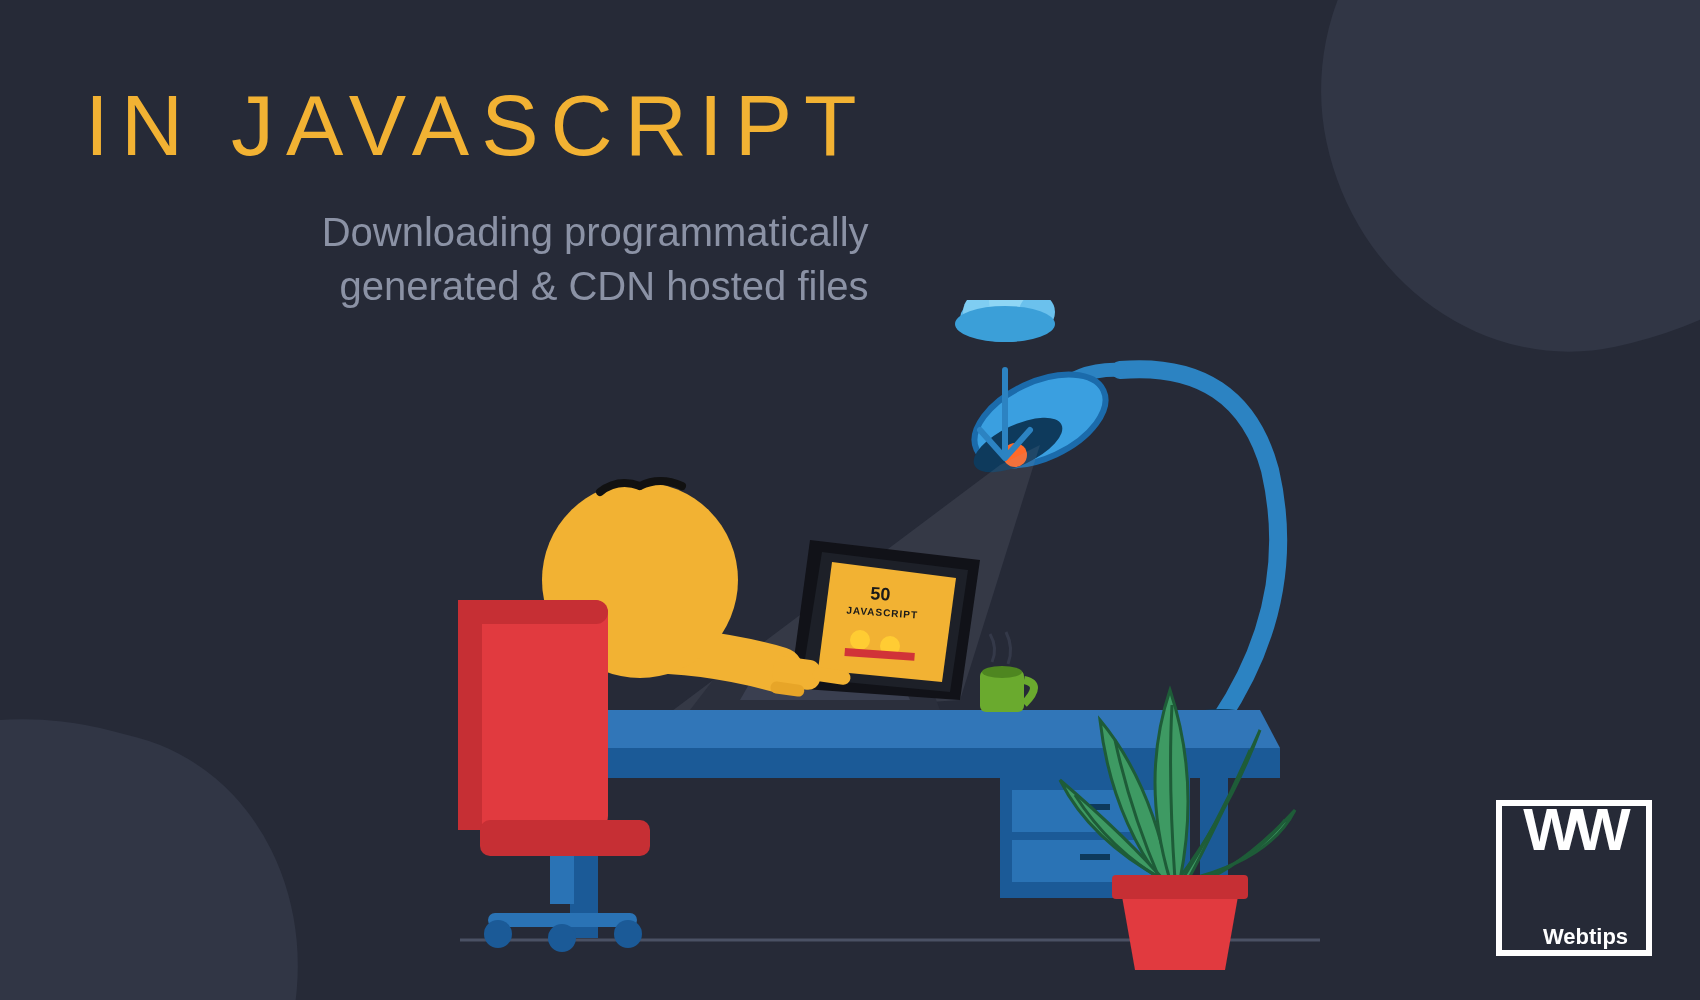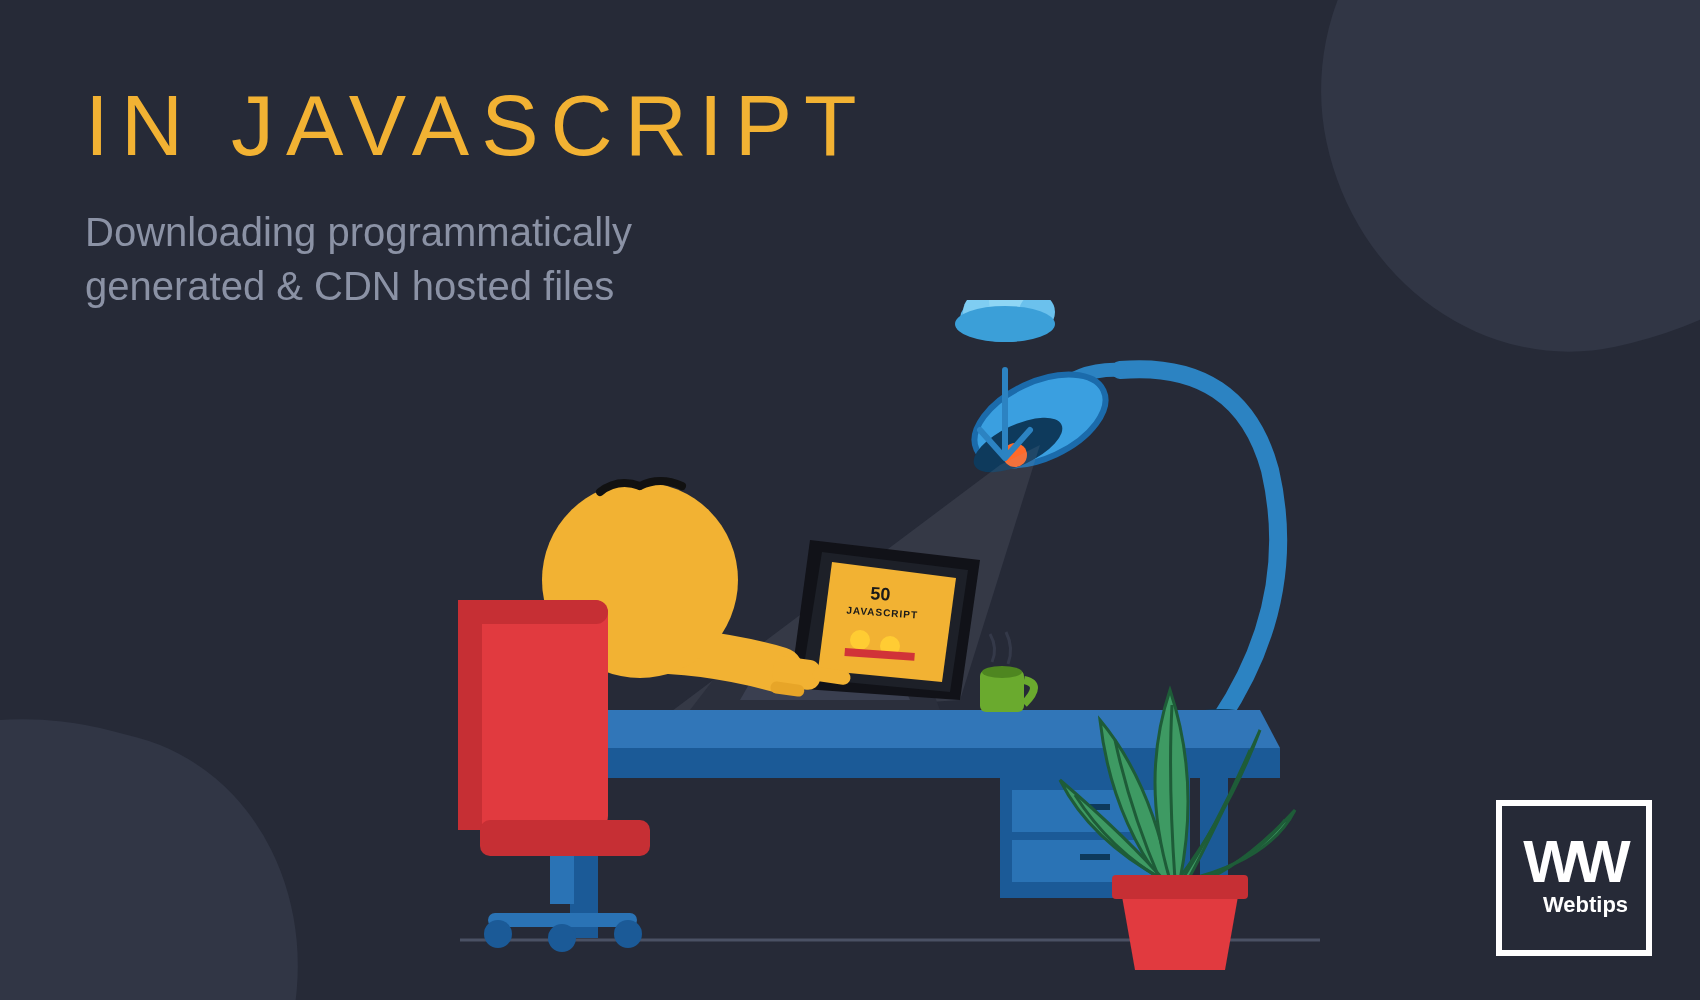--- a/index.html
+++ b/index.html
@@ -40,33 +40,34 @@
     color: #f2b233;
     line-height: 1.1;
     margin-top: 8px;
   }
   .subtitle {
     margin-top: 32px;
     font-size: 40px;
     font-weight: 400;
     color: #8b92a5;
     line-height: 1.35;
+    text-align: right;
   }
 
   
   .scene { position: absolute; left: 440px; top: 300px; width: 900px; height: 700px; }
 
   
   .logo-box {
     position: absolute;
     right: 48px; bottom: 44px;
     width: 156px; height: 156px;
     border: 6px solid #ffffff;
     display: flex; flex-direction: column;
-    align-items: center; justify-content: center;
+    align-items: center; justify-content: space-between;
     background: #262a37;
   }
   .logo-ww {
     color: #ffffff;
     font-size: 60px;
     font-weight: 700;
     letter-spacing: -6px;
     line-height: 0.8;
   }
   .logo-label {

